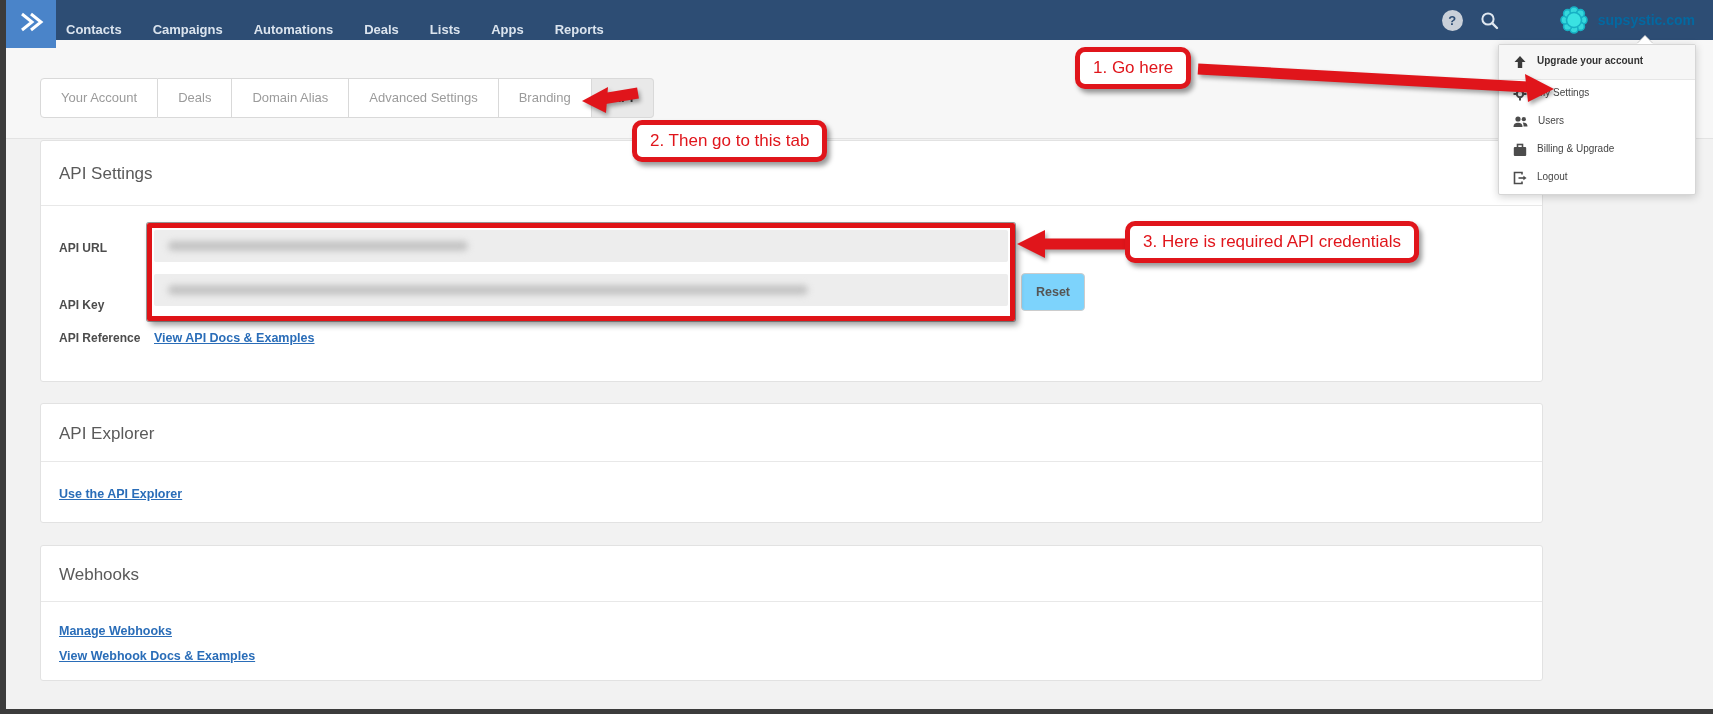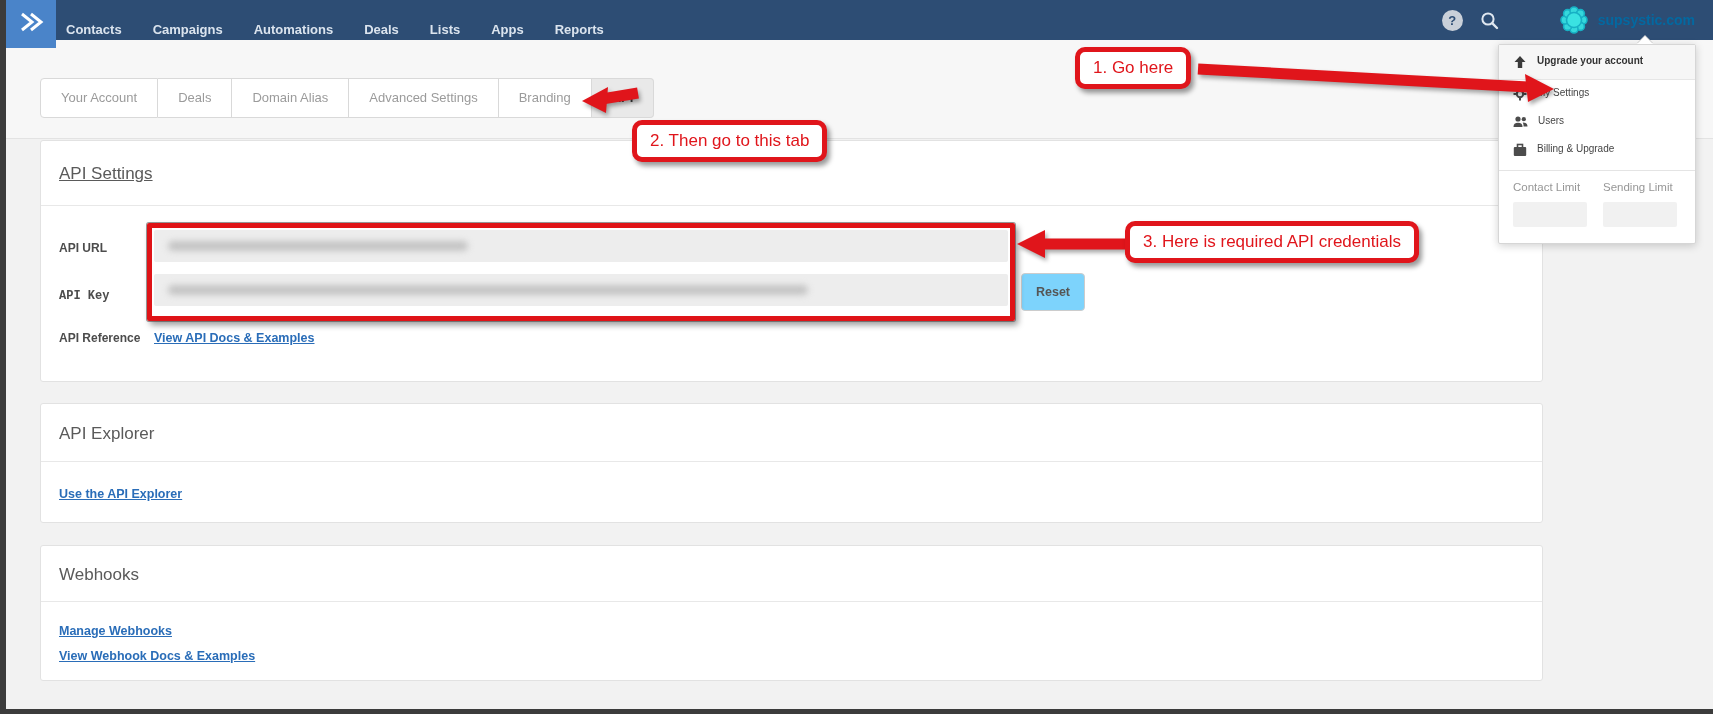--- a/index.html
+++ b/index.html
@@ -40,21 +40,21 @@
   .tab:last-child { border-radius:0 4px 4px 0; }
   .tab.active { background:#e9e9e9; color:#3d3d3d; font-weight:bold; }
 
   
   .card { position:absolute; left:40px; width:1503px; background:#fff;
           border:1px solid #e2e2e2; border-radius:3px; z-index:4; }
   .card-title { font-size:17px; color:#5a5a5a; padding-left:18px; position:absolute; left:0; }
   .divider { position:absolute; left:0; width:100%; border-top:1px solid #e8e8e8; }
 
   .card-api { top:140px; height:242px; }
-  .card-api .card-title { top:23px;text-decoration:underline; }
+  .card-api .card-title { top:23px; }
   .card-api .divider { top:64px; }
 
   .fieldlabel { position:absolute; font-size:12px; font-weight:bold; color:#4c4c4c; }
   .gfield { position:absolute; background:#ededed; border-radius:2px; height:32px; }
   .blurline { position:absolute; top:11px; left:14px; height:10px; border-radius:5px;
               background:#c4c4c4; filter:blur(3px); }
   .redframe { position:absolute; left:106px; top:82px; width:868px; height:98px;
               border:5px solid #df1317; border-radius:2px; z-index:6;
               box-shadow:0 0 0 1px rgba(70,70,70,.55), 3px 4px 6px rgba(0,0,0,.4); }
   .reset-btn { position:absolute; left:980px; top:132px; width:64px; height:38px;
@@ -159,21 +159,21 @@
 
 <div class="card card-api">
   <div class="card-title">API Settings</div>
   <div class="divider"></div>
 
   <span class="fieldlabel" style="left:18px; top:100px;">API URL</span>
   <div class="gfield" style="left:113px; top:89px; width:854px;">
     <span class="blurline" style="width:300px;"></span>
   </div>
 
-  <span class="fieldlabel" style="left:18px; top:148px;font-family:Liberation Mono, monospace;">API Key</span>
+  <span class="fieldlabel" style="left:18px; top:157px;">API Key</span>
   <div class="gfield" style="left:113px; top:133px; width:854px;">
     <span class="blurline" style="width:640px;"></span>
   </div>
 
   <div class="redframe"></div>
   <button class="reset-btn">Reset</button>
 
   <span class="fieldlabel" style="left:18px; top:190px;">API Reference</span>
   <a class="blue-link" style="left:113px; top:190px;">View API Docs &amp; Examples</a>
 </div>
@@ -220,29 +220,27 @@
     </svg>
     <span>Users</span>
   </div>
   <div class="menu-item">
     <svg width="14" height="14" viewBox="0 0 14 14">
       <rect x="4.5" y="1.5" width="5" height="3.5" fill="none" stroke="#4c4c4c" stroke-width="1.6"></rect>
       <rect x="0.8" y="4" width="12.4" height="9" rx="1" fill="#4c4c4c"></rect>
     </svg>
     <span>Billing &amp; Upgrade</span>
   </div>
-  <div class="menu-limits">
-    <div>
-      <div class="limit-label">Contact Limit</div>
-      <div class="limit-box"></div>
-    </div>
-    <div>
-      <div class="limit-label">Sending Limit</div>
-      <div class="limit-box"></div>
-    </div>
+  <div class="menu-item">
+    <svg width="14" height="14" viewBox="0 0 14 14">
+      <path d="M9 3.5 V1.5 H1.5 V12.5 H9 V10.5" fill="none" stroke="#4c4c4c" stroke-width="1.6"></path>
+      <line x1="5.5" y1="7" x2="12" y2="7" stroke="#4c4c4c" stroke-width="1.6"></line>
+      <polygon points="13.6,7 10.4,4.8 10.4,9.2" fill="#4c4c4c"></polygon>
+    </svg>
+    <span>Logout</span>
   </div>
 </div>
 
 <div class="callout" style="left:1075px; top:47px;">1. Go here</div>
 <svg class="arrow-svg front" style="left:1192px; top:55px;" width="368" height="48">
   <line x1="6" y1="14" x2="336" y2="32" stroke="#e0151b" stroke-width="11"></line>
   <polygon points="362,34 333,19 336,47" fill="#e0151b"></polygon>
 </svg>
 
 <div class="callout" style="left:632px; top:84px;margin-top:36px;">2. Then go to this tab</div>

